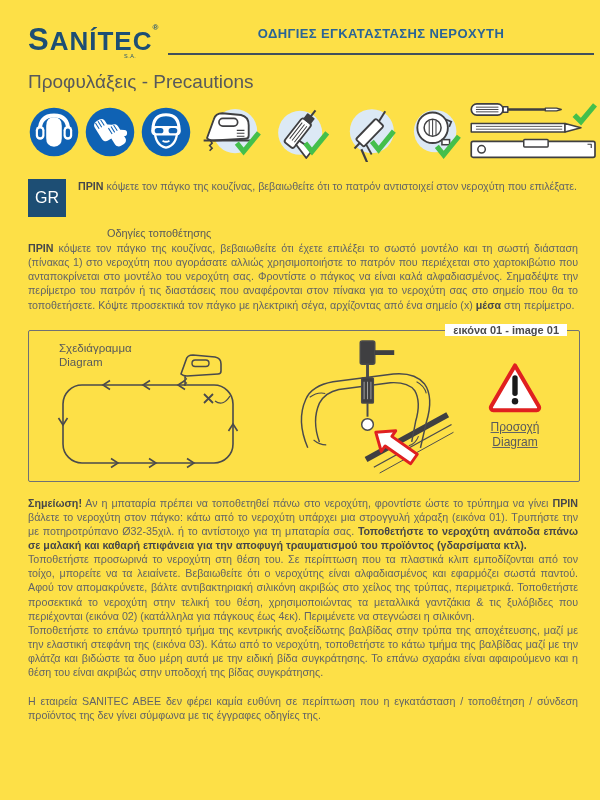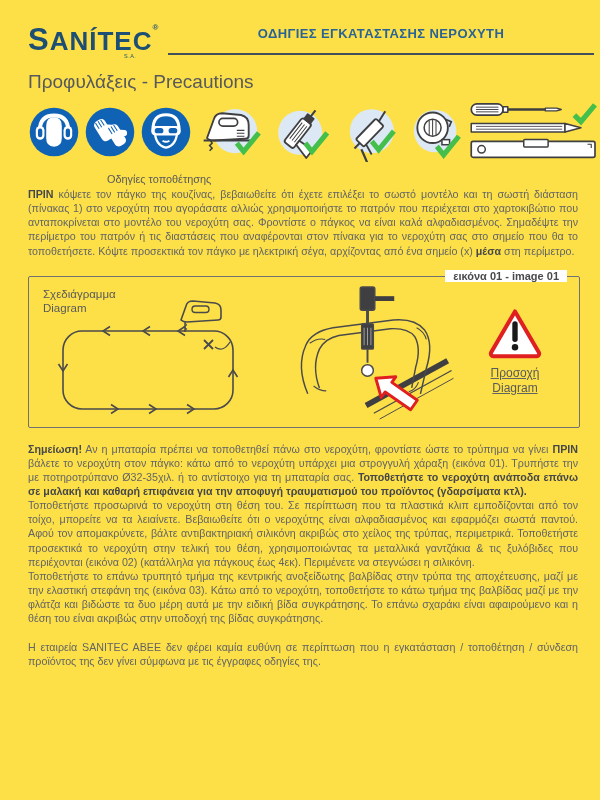--- a/index.html
+++ b/index.html
@@ -31,21 +31,21 @@
   .section-heading{margin:10px 0 2px 79px;font-size:10.9px;color:#58595b;}
   p{margin:0;}
   .para{}
   
   .figure{position:relative;border:1.5px solid #707173;border-radius:2px;margin-top:18px;
     margin-right:-2px;height:150px;text-decoration:underline;}
   .fig-label{position:absolute;top:-7px;right:12px;background:#fff;padding:0 8px;
     font-size:11px;font-weight:bold;color:#4a4a4c;}
   .fig-inner{display:flex;height:100%;padding:6px 10px;box-sizing:border-box;align-items:flex-end;}
   .fig-diagram{position:relative;width:236px;height:100%;}
-  .diagram-caption{position:absolute;top:4px;left:4px;font-size:11.5px;line-height:1.25;color:#58595b;}
+  .diagram-caption{position:absolute;top:4px;left:20px;font-size:11.5px;line-height:1.25;color:#58595b;}
   .fig-diagram svg{position:absolute;left:0;bottom:2px;}
   .fig-photo{flex:1;display:flex;justify-content:center;align-items:flex-end;height:100%;}
   .fig-caution{width:108px;display:flex;flex-direction:column;align-items:center;
     justify-content:center;height:100%;padding-top:8px;}
   .caution-caption{font-size:12px;color:#58595b;text-align:center;line-height:1.3;margin-top:7px;}
   
   .disclaimer{margin-top:15px;}
 </style>
 </head>
 <body>
@@ -156,20 +156,24 @@
         <path d="M102,23 L119,27.5 L102,32 Z" stroke-width="1.6"></path>
         <rect x="2" y="42" width="132" height="17" rx="2" stroke-width="1.8"></rect>
         <circle cx="13" cy="50.5" r="4" stroke-width="1.6"></circle>
         <rect x="58" y="40" width="26" height="8" rx="1" stroke-width="1.6"></rect>
         <path d="M126,45 h4 v4" stroke-width="1.2" fill="none"></path>
       </g>
       <path d="M112,14 L119,21 L134,3" fill="none" stroke="#44bf4b" stroke-width="5.5"></path>
     </svg>
   </div>
 
+  <div class="lang-row">
+    <div class="lang-box">GR</div>
+    <p class="body-text" style="flex:1"><span class="b">ΠΡΙΝ </span><span>κόψετε τον πάγκο της κουζίνας, βεβαιωθείτε ότι το πατρόν αντιστοιχεί στον νεροχύτη που επιλέξατε.</span></p>
+  </div>
 
   <div class="section-heading">Οδηγίες τοποθέτησης</div>
   <p class="body-text"><span class="b">ΠΡΙΝ </span><span>κόψετε τον πάγκο της κουζίνας, βεβαιωθείτε ότι έχετε επιλέξει το σωστό μοντέλο και τη σωστή διάσταση (πίνακας 1) στο νεροχύτη που αγοράσατε αλλιώς χρησιμοποιήστε το πατρόν που περιέχεται στο χαρτοκιβώτιο που ανταποκρίνεται στο μοντέλο του νεροχύτη σας. Φροντίστε ο πάγκος να είναι καλά αλφαδιασμένος. Σημαδέψτε την περίμετρο του πατρόν ή τις διαστάσεις που αναφέρονται στον πίνακα για το νεροχύτη σας στο σημείο που θα το τοποθετήσετε. Κόψτε προσεκτικά τον πάγκο με ηλεκτρική σέγα, αρχίζοντας από ένα σημείο (x) </span><span class="b">μέσα</span><span> στη περίμετρο.</span></p>
 
   <div class="figure">
     <span class="fig-label">εικόνα 01 - image 01</span>
     <div class="fig-inner">
       <div class="fig-diagram">
         <div class="diagram-caption">
           <span>Σχεδιάγραμμα</span><br>

